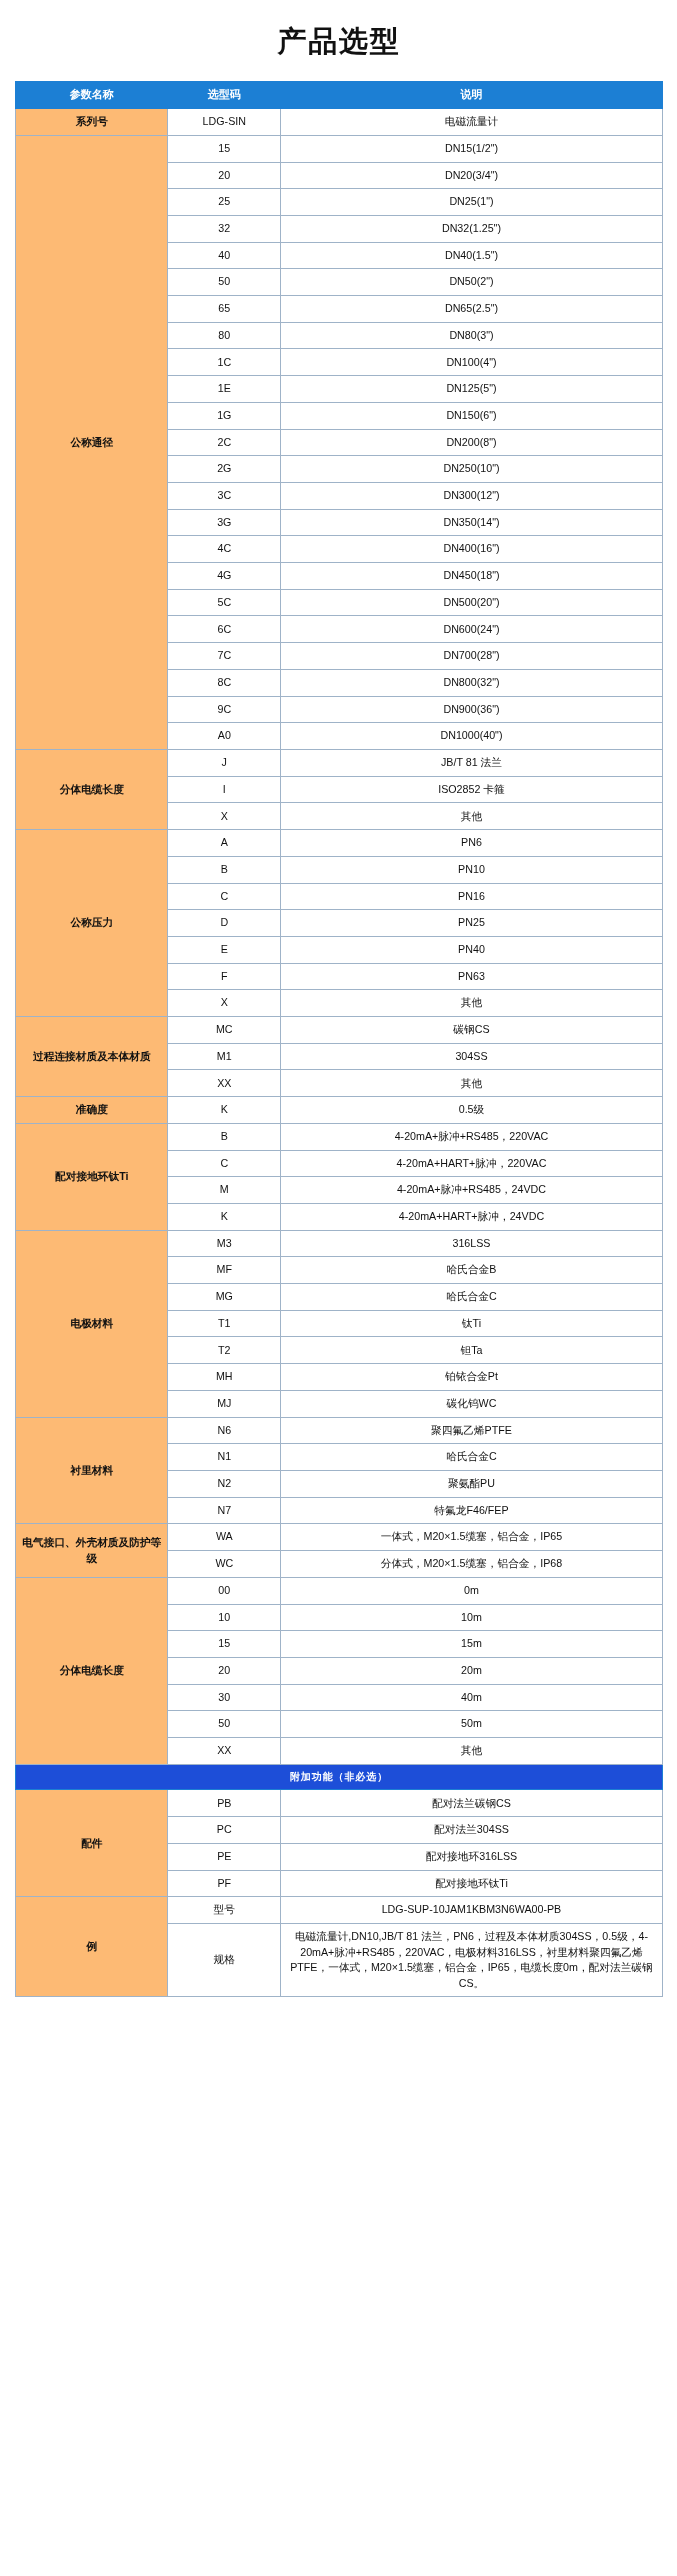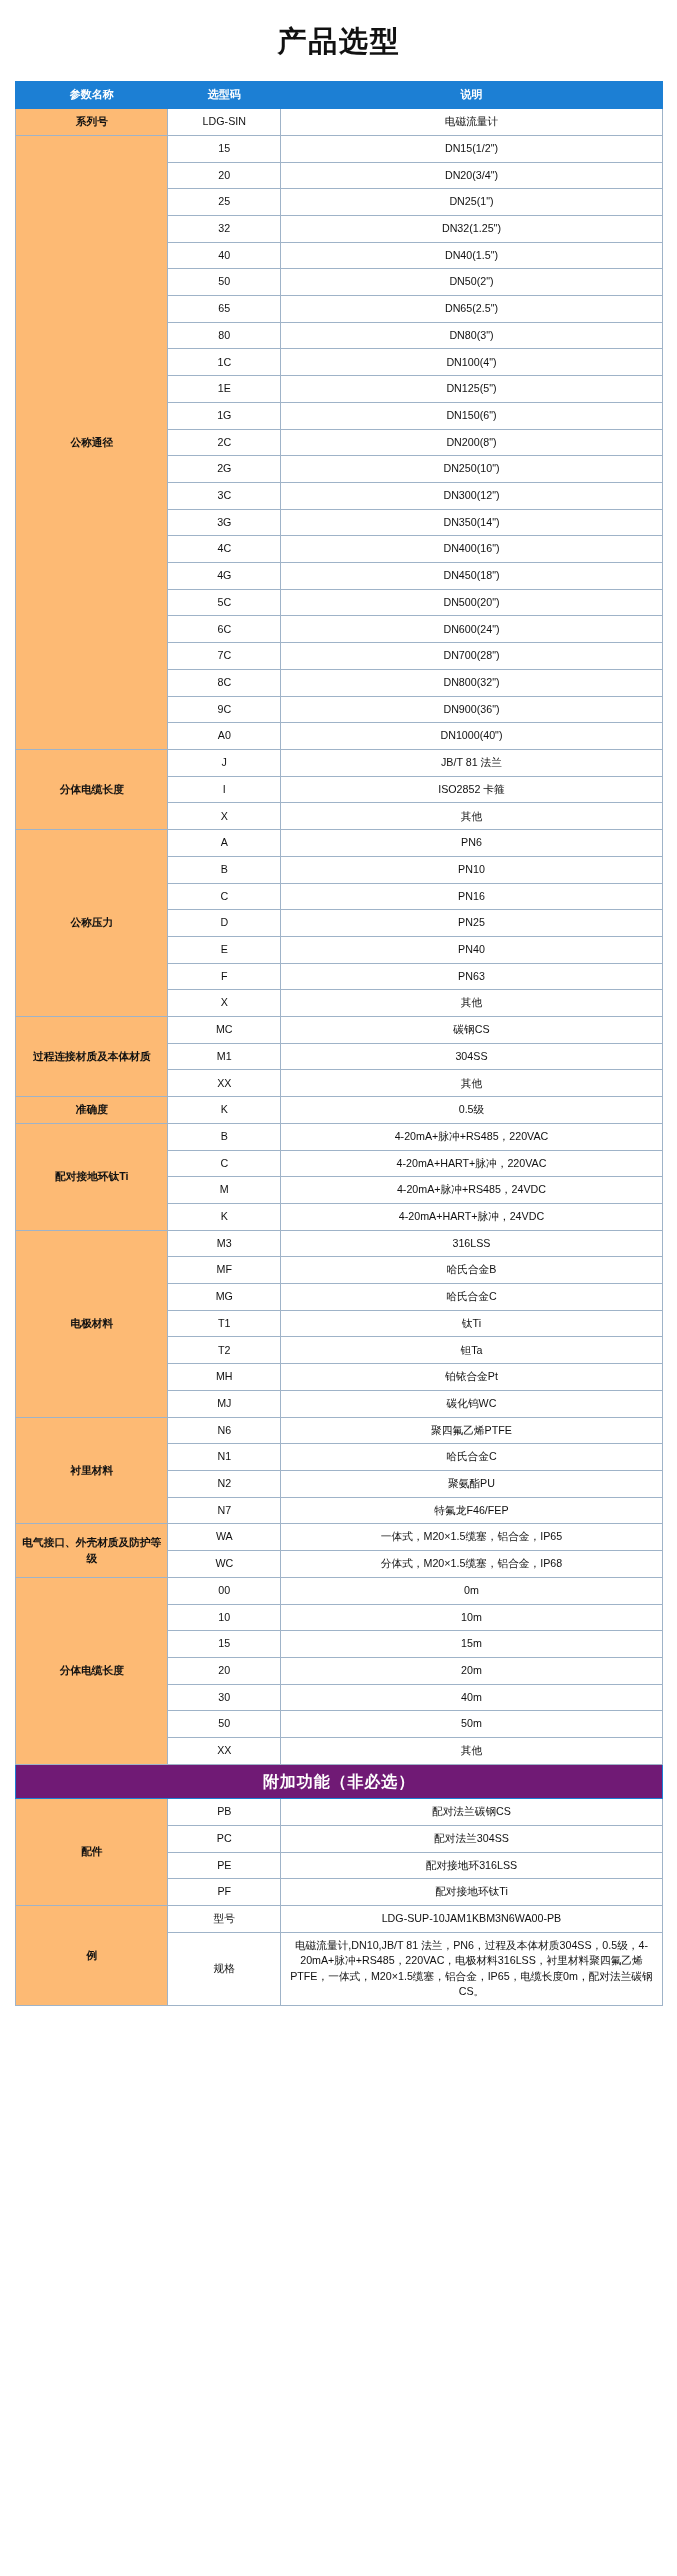--- a/index.html
+++ b/index.html
@@ -56,24 +56,24 @@
     font-size: 11px;
     background: #fdba74;
   }
   td.code {
     font-size: 10.7px;
   }
   td.desc {
     font-size: 10.7px;
   }
   tr.section-bar td {
-    background: #701a75;
+    background: #1d4ed8;
     color: #ffffff;
     font-weight: bold;
-    font-size: 16px;
+    font-size: 10px;
     letter-spacing: 0.9px;
     border: 0.9px solid #1c7fd4;
     height: 19px;
   }
   td.desc-left {
     text-align: left;
     padding: 6.9px 8.6px;
     line-height: 1.6;
     font-size: 10.7px;
   }

